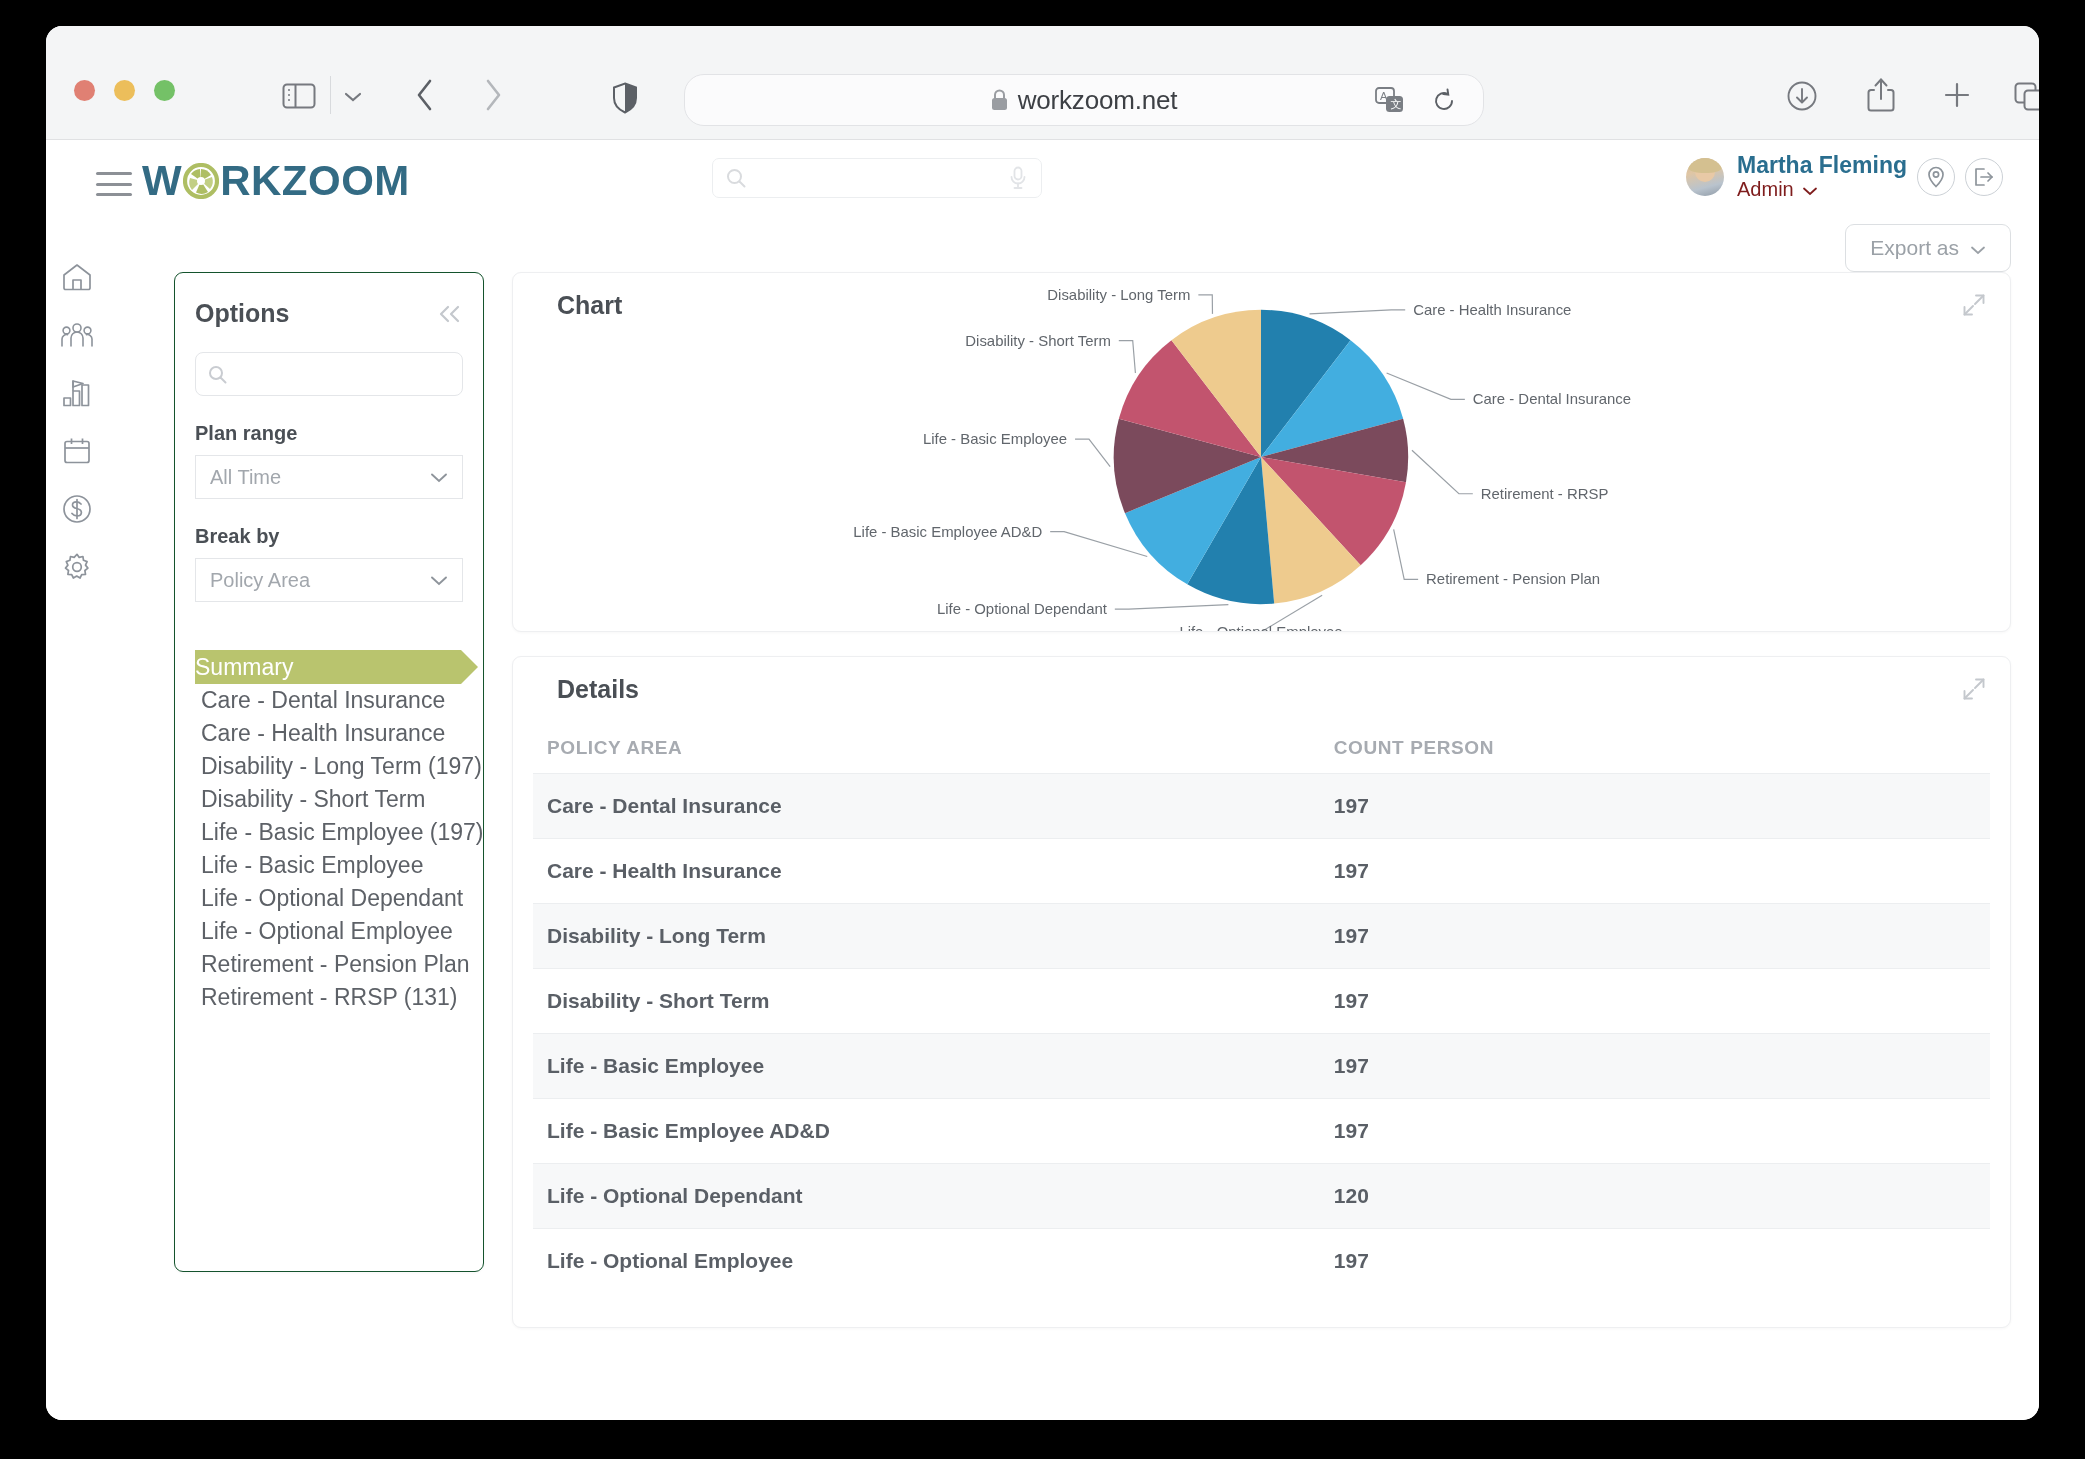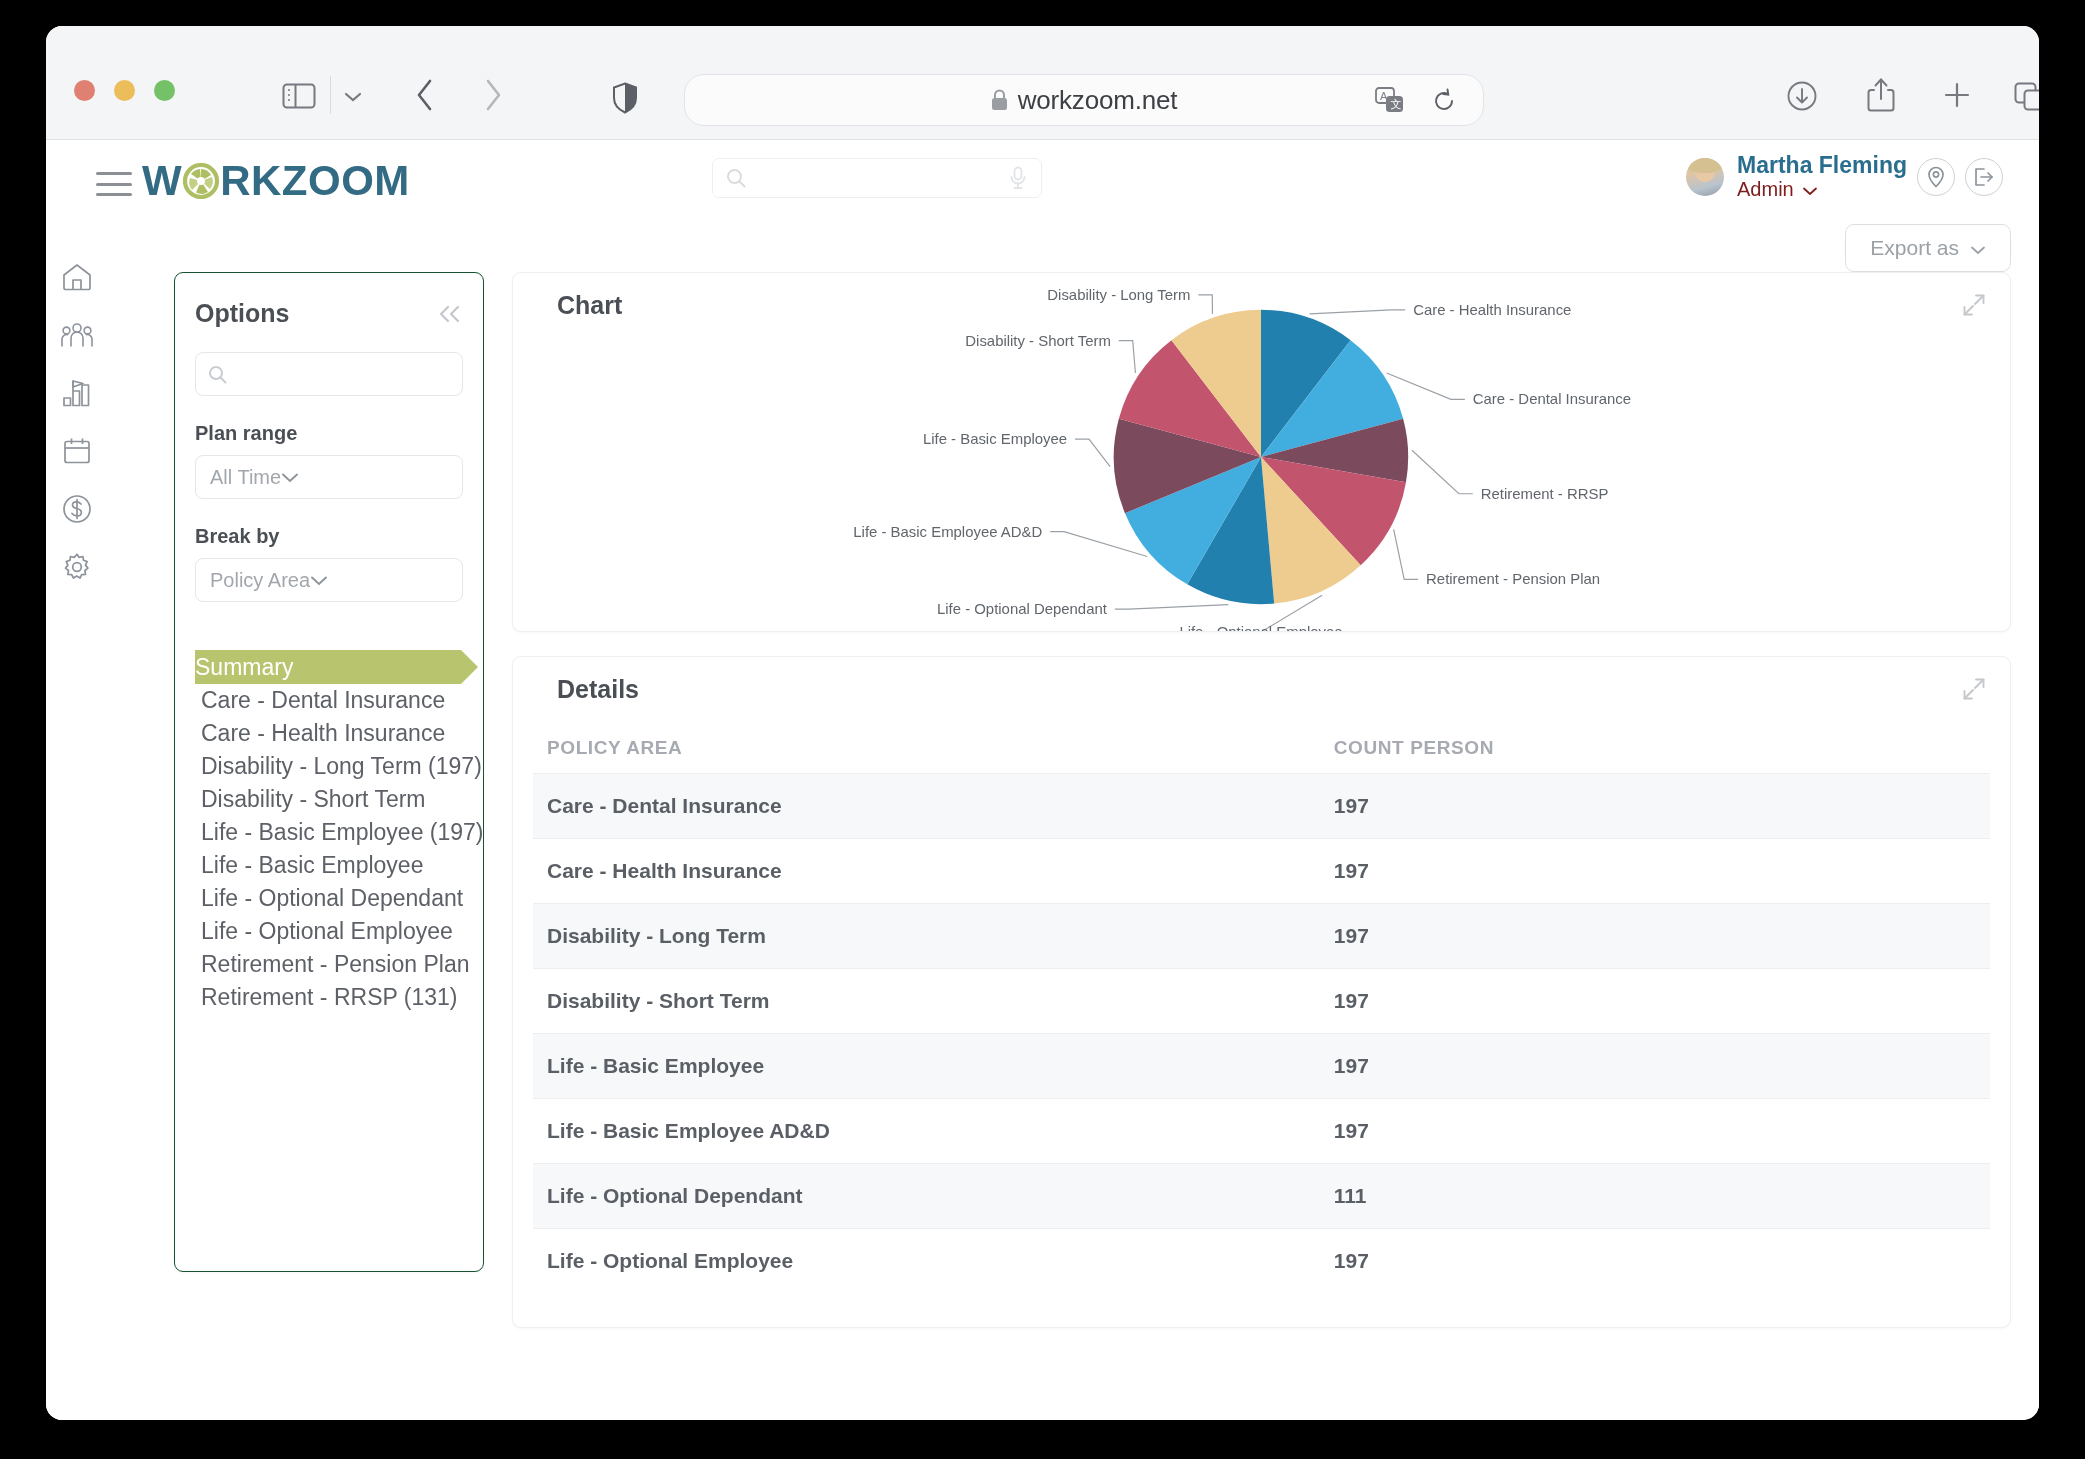--- a/index.html
+++ b/index.html
@@ -163,22 +163,22 @@
     display: flex; align-items: center;
   }
   #options-search-icon { margin-left: 12px; color: #c9ccd1; display: flex; }
   #options-search-input {
     flex: 1; border: none; outline: none; background: transparent;
     font-family: inherit; font-size: 18px; color: #5c6066; padding: 0 8px;
   }
   .field-label { margin-top: 26px; font-size: 20px; font-weight: bold; color: #4a4f55; }
   .field-select {
     margin-top: 10px; height: 44px;
-    border: 1px solid #e4e6e9; border-radius: 8px;
-    display: flex; align-items: center; 
+    border: 1px solid #e4e6e9; border-radius: 0;
+    display: flex; align-items: center; justify-content: space-between;
     padding: 13px 14px;
     font-size: 20px; color: #a2a7ad;
   }
   .field-select .chev { color: #8e949b; display: flex; }
 
   #summary-list { margin-top: 48px; }
   #summary-tab {
     position: relative;
     background: #b9c46e;
     height: 34px; width: 266px;
@@ -600,21 +600,21 @@
               <tr class="alt">
                 <td>Life - Basic Employee</td>
                 <td>197</td>
               </tr>
               <tr>
                 <td>Life - Basic Employee AD&amp;D</td>
                 <td>197</td>
               </tr>
               <tr class="alt">
                 <td>Life - Optional Dependant</td>
-                <td>111</td>
+                <td>120</td>
               </tr>
               <tr>
                 <td>Life - Optional Employee</td>
                 <td>197</td>
               </tr>
             </tbody>
         </table>
       </div>
     </div>
 

